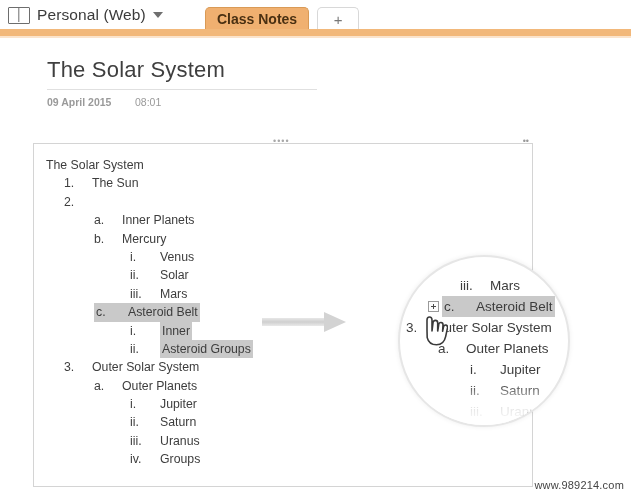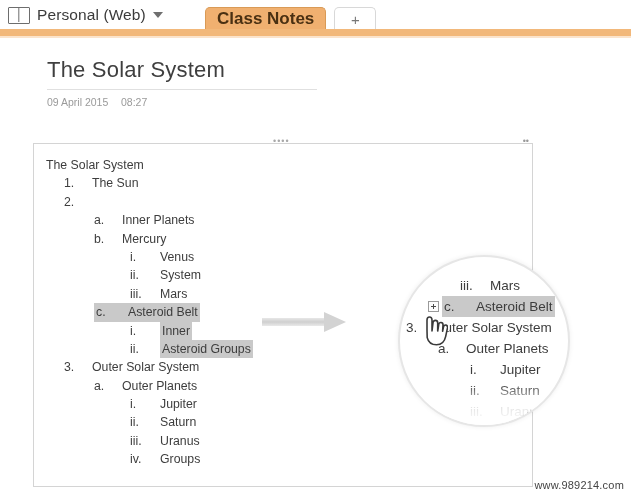--- a/index.html
+++ b/index.html
@@ -71,21 +71,21 @@
     display: flex;
     align-items: flex-end;
     height: 24px;
   }
   .tab {
     height: 23px;
     box-sizing: border-box;
     display: flex;
     align-items: center;
     justify-content: center;
-    font-size: 17px;
+    font-size: 14px;
     border-radius: 5px 5px 0 0;
     cursor: pointer;
     white-space: nowrap;
   }
   .tab.active {
     background: #f0b070;
     border: 1px solid #d99a56;
     border-bottom: none;
     color: #4a3012;
     padding: 0 11px;
@@ -129,21 +129,21 @@
     letter-spacing: 0.2px;
     padding-bottom: 6px;
     border-bottom: 1px solid #e0e0e0;
   }
   .page-meta {
     margin-top: 6px;
     display: flex;
     font-size: 10.5px;
     color: #9a9a9a;
   }
-  .page-date { width: 74px; }
+  .page-date { width: 88px; font-weight: bold; }
 
   
   .note-panel {
     position: absolute;
     left: 33px; top: 143px;
     width: 500px; height: 344px;
     background: #ffffff;
     border: 1px solid #d4d4d4;
     box-sizing: border-box;
   }
@@ -311,21 +311,21 @@
     <div class="tab newtab">+</div>
   </div>
 </div>
 <div class="tabbar-underline"></div>
 <div class="tabbar-underline2"></div>
 
 <div class="page-header">
   <div class="page-title">The Solar System</div>
   <div class="page-meta">
     <span class="page-date">09 April 2015</span>
-    <span>08:27</span>
+    <span>08:01</span>
   </div>
 </div>
 
 <div class="note-top-strip">
   <span class="drag-dots">••••</span>
   <span class="corner-handle">••</span>
 </div>
 
 <div class="note-panel">
   <div class="outline" id="outline">
@@ -346,21 +346,21 @@
       <div class="row ind2">
         <span class="marker alpha">b.</span>
         <span class="txt">Mercury</span>
       </div>
       <div class="row ind3">
         <span class="marker rom">i.</span>
         <span class="txt">Venus</span>
       </div>
       <div class="row ind3">
         <span class="marker rom">ii.</span>
-        <span class="txt">System</span>
+        <span class="txt">Solar</span>
       </div>
       <div class="row ind3">
         <span class="marker rom">iii.</span>
         <span class="txt">Mars</span>
       </div>
       <div class="row ind2">
         <span class="marker alpha hl-marker">c.</span>
         <span class="txt hl">Asteroid Belt</span>
       </div>
       <div class="row ind3">

